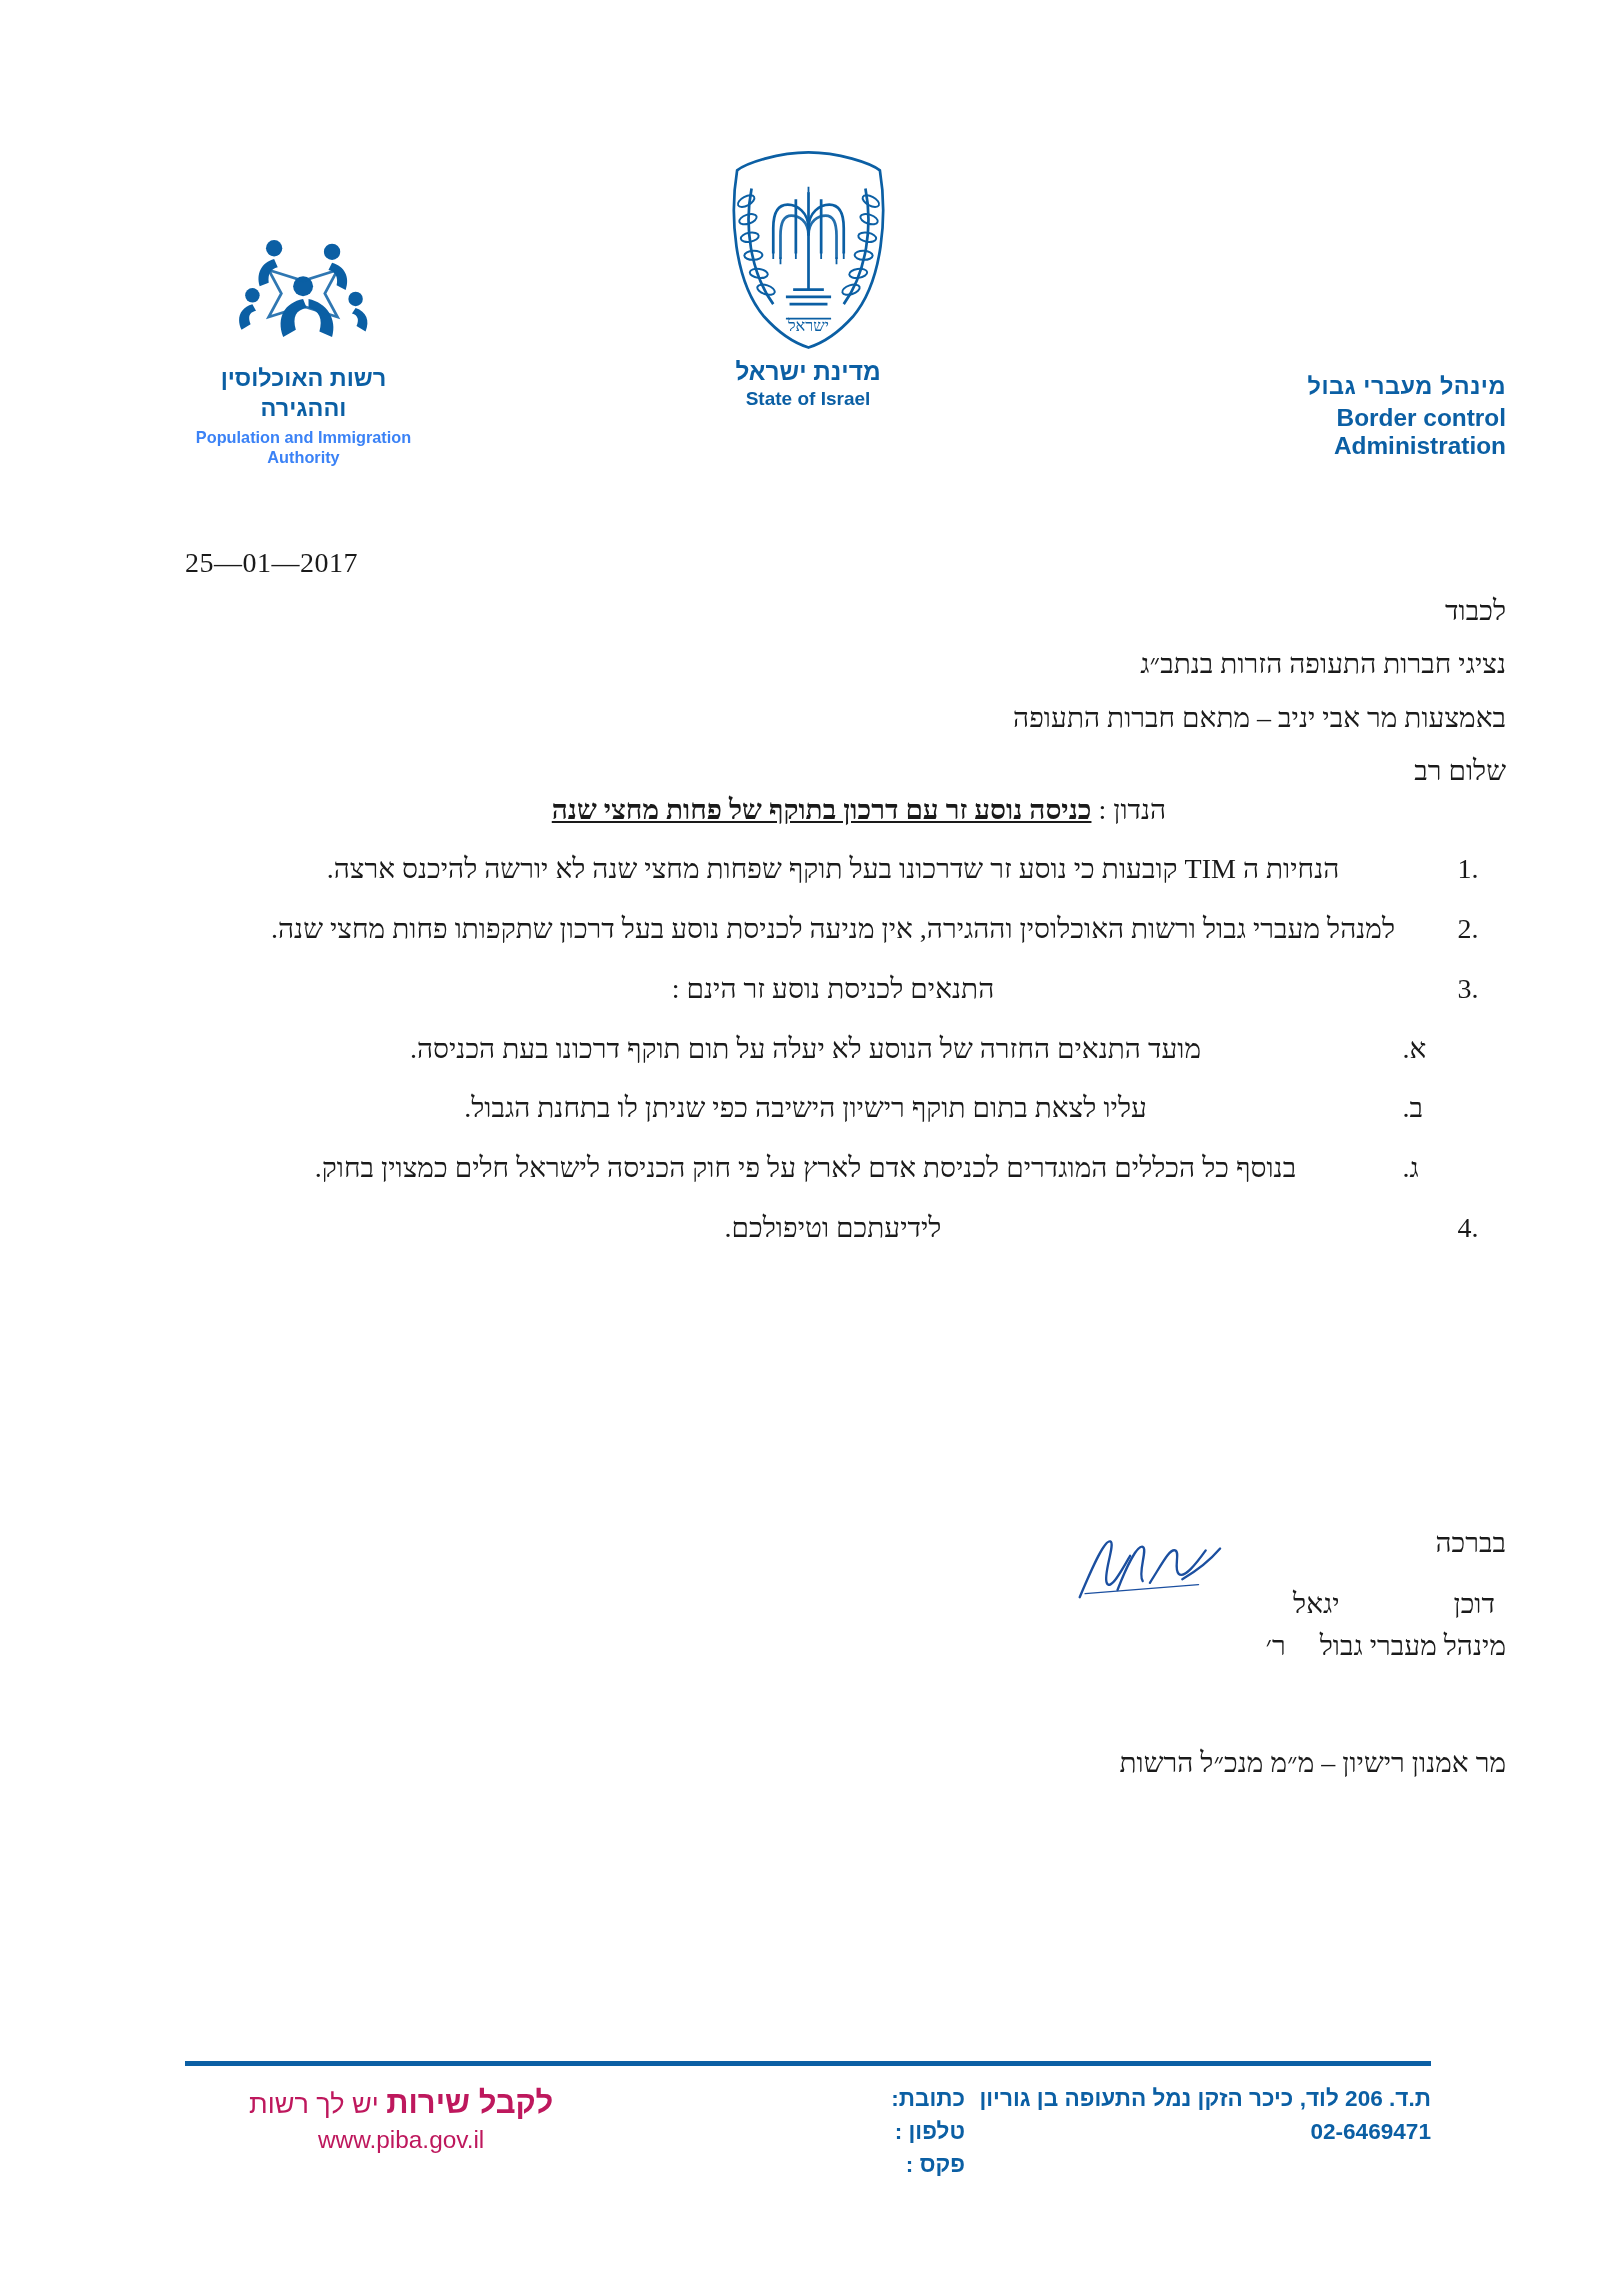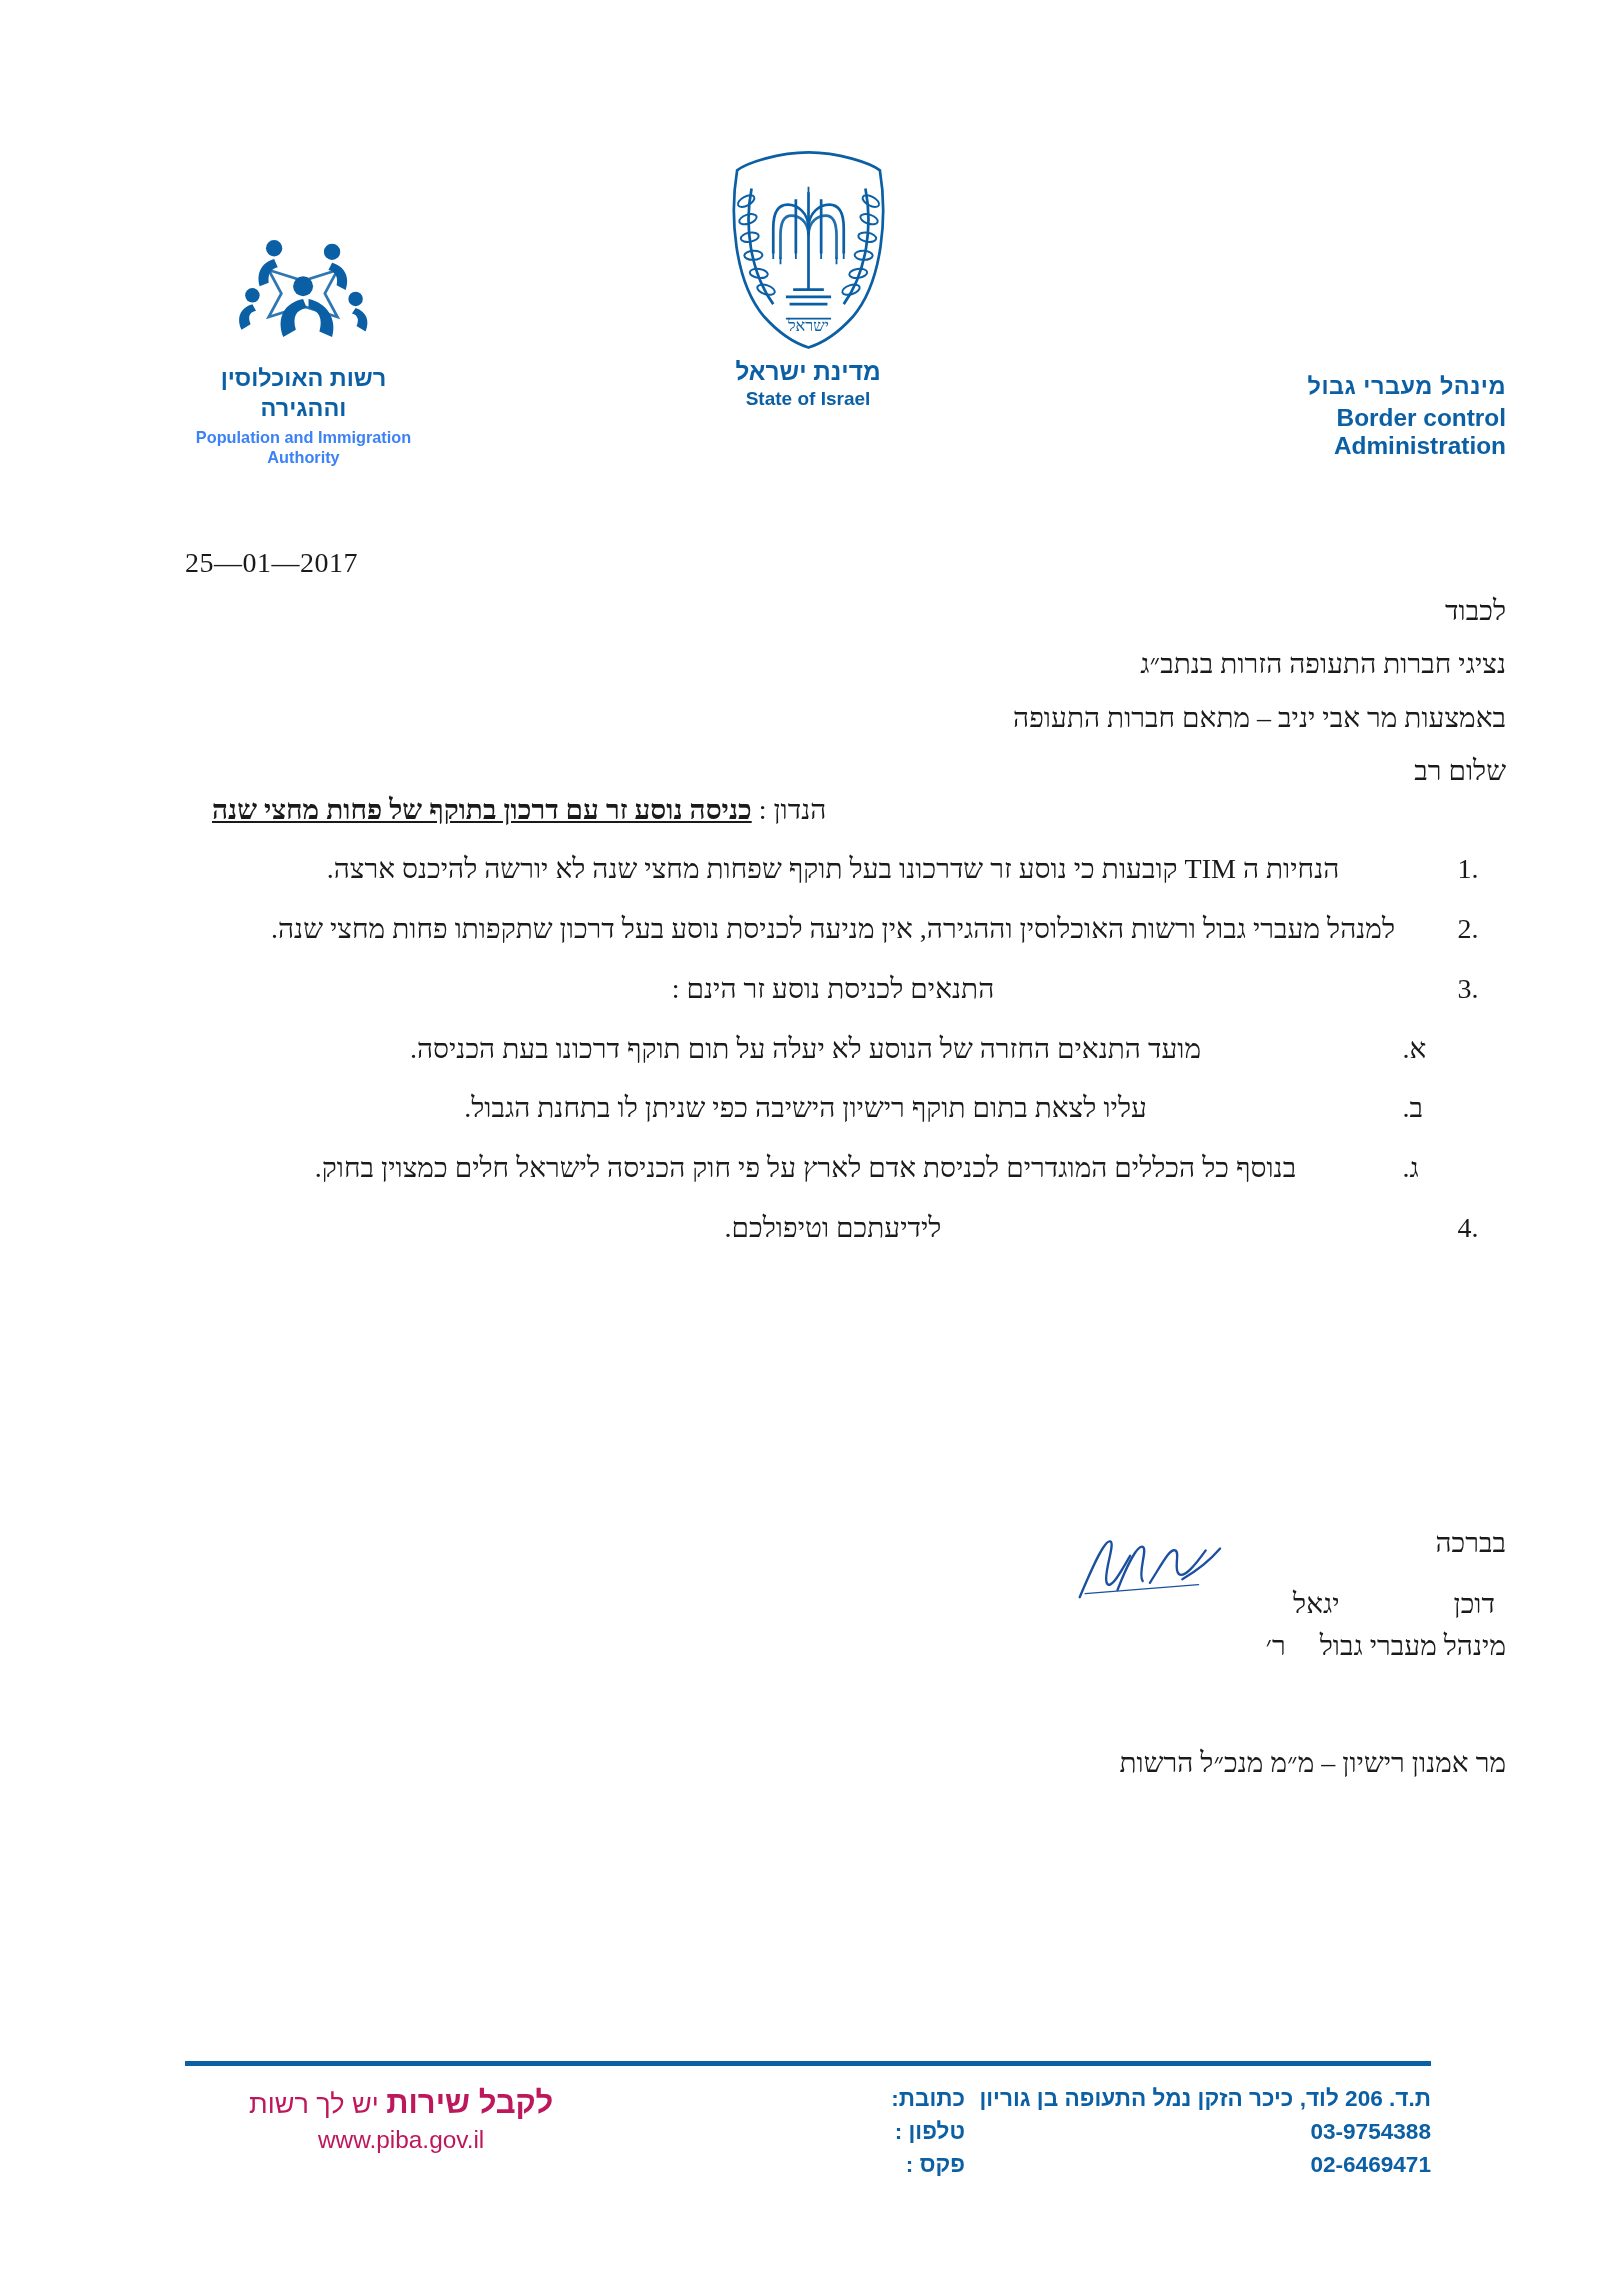--- a/index.html
+++ b/index.html
@@ -130,21 +130,21 @@
     width: 1294px;
     text-align: right;
   }
   .addr div { margin-bottom: 8.1px; }
 
   .subject {
     position: absolute;
     right: 110px;
     top: 271px;
     width: 1294px;
-    text-align: left;
+    text-align: center;
     font-weight: normal;
   }
   .subject .lbl { font-weight: normal; }
   .subject .val {
     font-weight: bold;
     text-decoration: underline;
   }
 
   .clauses {
     position: absolute;
@@ -440,21 +440,20 @@
     <div class="footer-rule"></div>
 
     <div class="footer-right">
       <div class="fr-labels">
         <div>כתובת:</div>
         <div>טלפון :</div>
         <div>פקס :</div>
       </div>
       <div class="fr-values">
         <div class="addrline">ת.ד. 206 לוד, כיכר הזקן נמל התעופה בן גוריון</div>
-        <div>03-9754388</div>
         <div>02-6469471</div>
       </div>
     </div>
 
     <div class="footer-left">
       <div class="fl-1">
         <b>לקבל שירות</b>
         <span>יש לך רשות</span>
       </div>
       <div class="fl-2">www.piba.gov.il</div>

